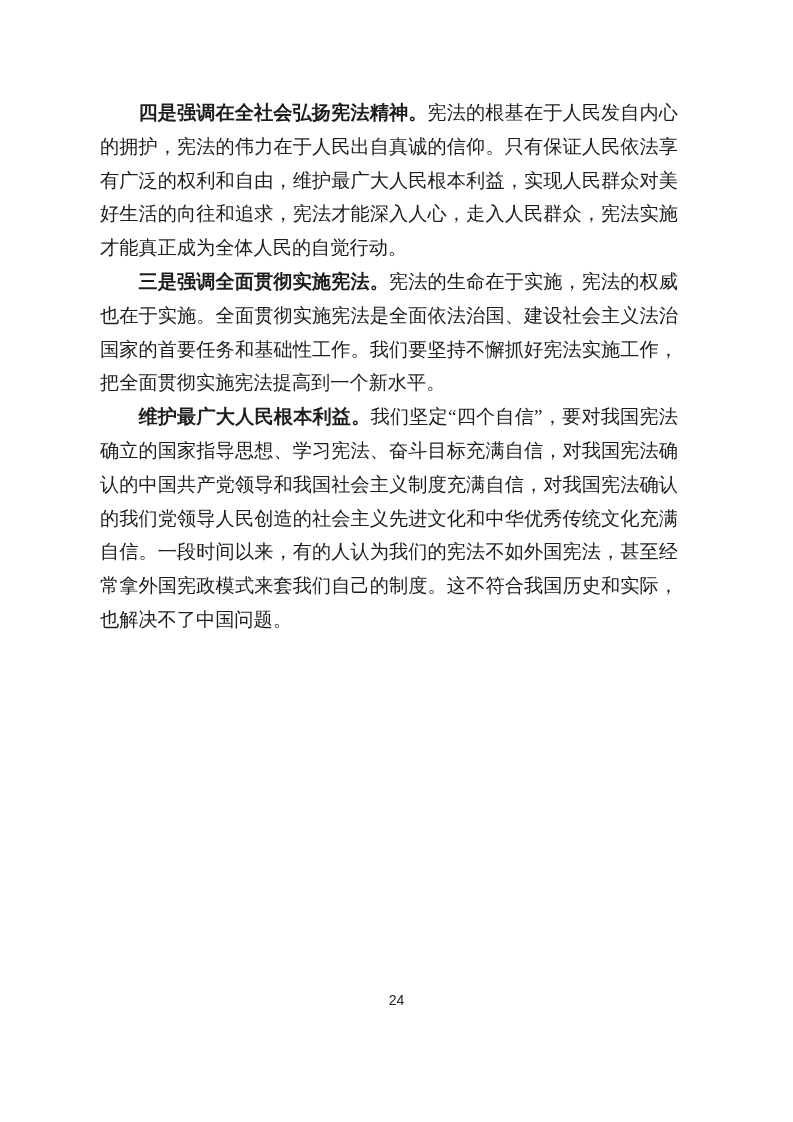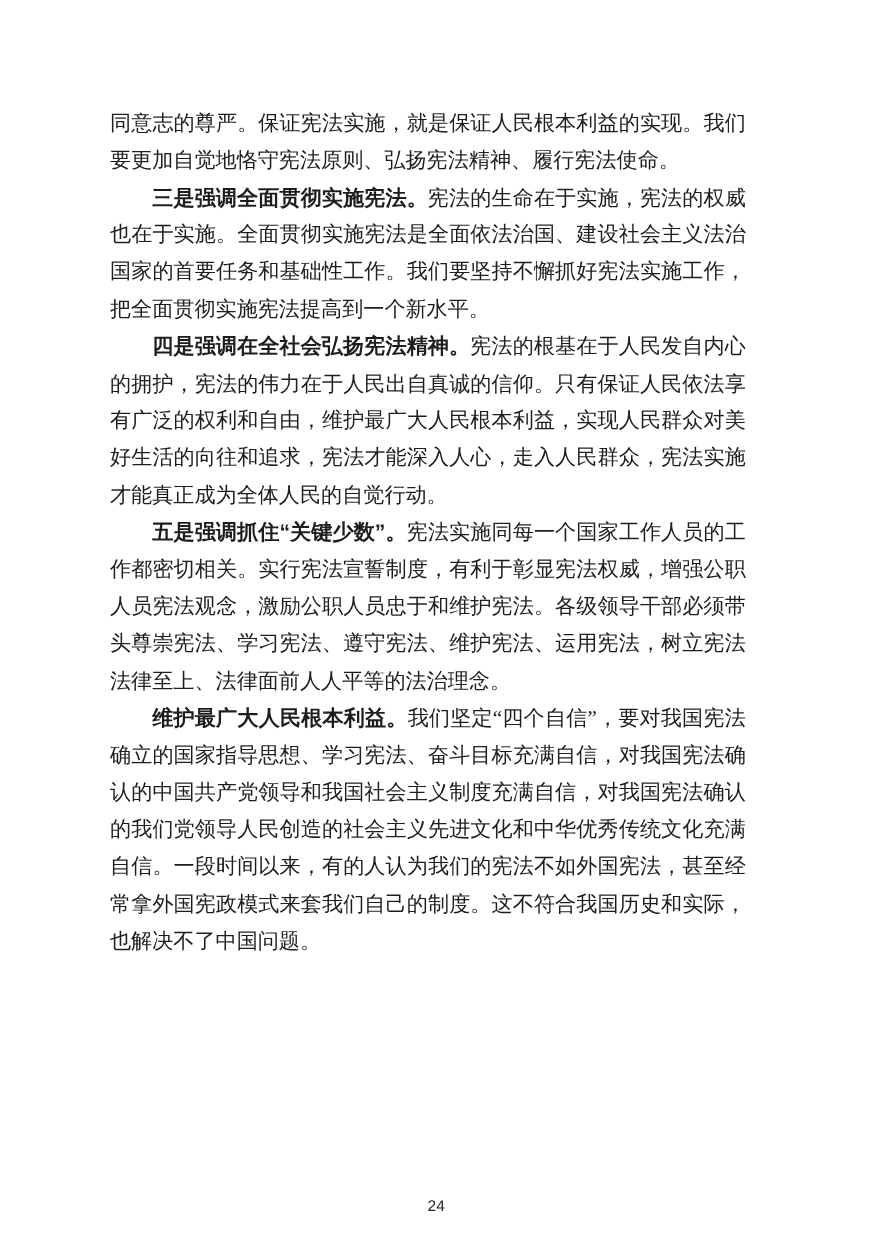--- a/index.html
+++ b/index.html
@@ -37,39 +37,37 @@
   }
   .text-block p.indent {
     text-indent: 2em;
   }
   .lead {
     font-weight: 700;
     font-family: "Liberation Sans", "DejaVu Sans", sans-serif;
   }
   .page-number {
     position: absolute;
-    top: 1088px;
+    top: 992px;
     left: 0;
     width: 100%;
     text-align: center;
     font-size: 14px;
     font-family: "Liberation Sans", "DejaVu Sans", sans-serif;
     color: #222222;
   }
 </style>
 </head>
 <body>
 
 <div class="page">
   <div class="text-block" id="text-block">
-  <p><span class="body-text">同意志的尊严。保证宪法实施，就是保证人民根本利益的实现。我们要更加自觉地恪守宪法原则、弘扬宪法精神、履行宪法使命。</span></p>
+
+  <p class="indent"><span class="lead">四是强调在全社会弘扬宪法精神。</span><span class="body-text">宪法的根基在于人民发自内心的拥护，宪法的伟力在于人民出自真诚的信仰。只有保证人民依法享有广泛的权利和自由，维护最广大人民根本利益，实现人民群众对美好生活的向往和追求，宪法才能深入人心，走入人民群众，宪法实施才能真正成为全体人民的自觉行动。</span></p>
 
   <p class="indent"><span class="lead">三是强调全面贯彻实施宪法。</span><span class="body-text">宪法的生命在于实施，宪法的权威也在于实施。全面贯彻实施宪法是全面依法治国、建设社会主义法治国家的首要任务和基础性工作。我们要坚持不懈抓好宪法实施工作，把全面贯彻实施宪法提高到一个新水平。</span></p>
 
-  <p class="indent"><span class="lead">四是强调在全社会弘扬宪法精神。</span><span class="body-text">宪法的根基在于人民发自内心的拥护，宪法的伟力在于人民出自真诚的信仰。只有保证人民依法享有广泛的权利和自由，维护最广大人民根本利益，实现人民群众对美好生活的向往和追求，宪法才能深入人心，走入人民群众，宪法实施才能真正成为全体人民的自觉行动。</span></p>
-
-  <p class="indent"><span class="lead">五是强调抓住“关键少数”。</span><span class="body-text">宪法实施同每一个国家工作人员的工作都密切相关。实行宪法宣誓制度，有利于彰显宪法权威，增强公职人员宪法观念，激励公职人员忠于和维护宪法。各级领导干部必须带头尊崇宪法、学习宪法、遵守宪法、维护宪法、运用宪法，树立宪法法律至上、法律面前人人平等的法治理念。</span></p>
 
   <p class="indent"><span class="lead">维护最广大人民根本利益。</span><span class="body-text">我们坚定“四个自信”，要对我国宪法确立的国家指导思想、学习宪法、奋斗目标充满自信，对我国宪法确认的中国共产党领导和我国社会主义制度充满自信，对我国宪法确认的我们党领导人民创造的社会主义先进文化和中华优秀传统文化充满自信。一段时间以来，有的人认为我们的宪法不如外国宪法，甚至经常拿外国宪政模式来套我们自己的制度。这不符合我国历史和实际，也解决不了中国问题。</span></p>
 
 </div>
   <div class="page-number">24</div>
 </div>
 
 </body></html>

